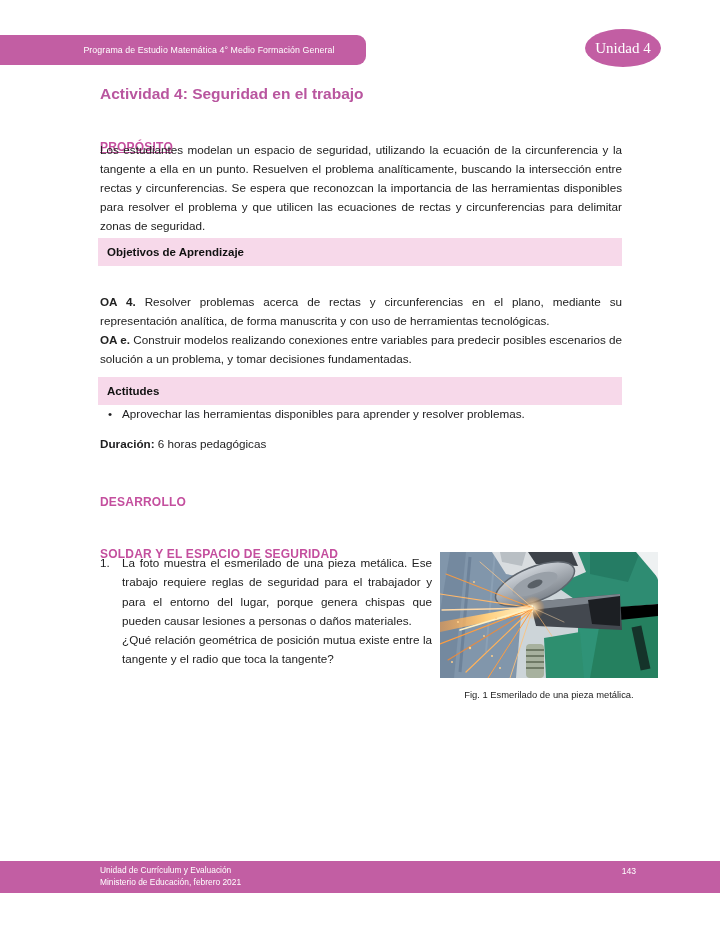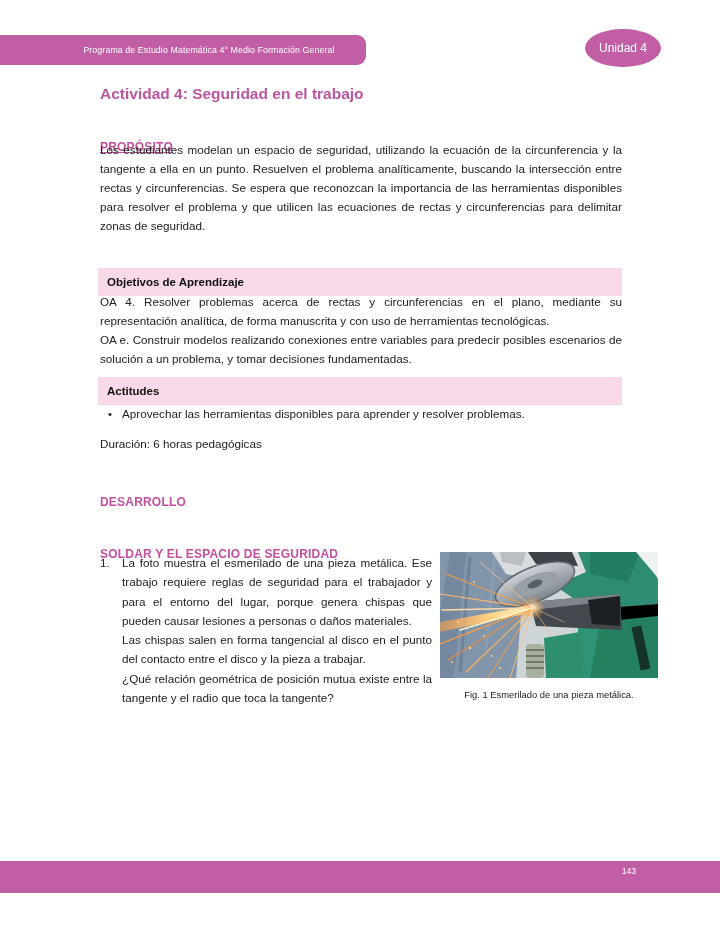--- a/index.html
+++ b/index.html
@@ -13,43 +13,43 @@
   .header-bar{
     left:0;top:35px;width:366px;height:30px;background:#c25ea3;
     border-radius:0 9px 9px 0;display:flex;align-items:center;justify-content:center;
     padding-left:52px;box-sizing:border-box;
   }
   .header-bar span{color:#ffffff;font-size:8.8px;letter-spacing:.1px;}
   .unit-pill{
     left:585px;top:29px;width:76px;height:38px;background:#c25ea3;border-radius:50%;
     display:flex;align-items:center;justify-content:center;
   }
-  .unit-pill span{color:#ffffff;font-size:12px;}
+  .unit-pill span{color:#ffffff;font-size:15px;font-family:Liberation Serif, serif;}
   
   .page-title{left:100px;top:85px;width:522px;font-size:15.5px;font-weight:bold;color:#b9569f;}
   .h-pink{font-size:12px;font-weight:bold;color:#c44f9e;letter-spacing:.2px;}
   .proposito-h{left:100px;top:140px;text-decoration:underline;}
   .desarrollo-h{left:100px;top:495px;}
   .soldar-h{left:100px;top:532px;margin-top:15px;}
   
   .bodytext{font-size:11.7px;line-height:18.9px;text-align:justify;color:#222;}
   .proposito-p{left:100px;top:141px;width:522px;}
   .section-bar{
     left:98px;width:524px;height:28px;background:#f7d9ea;
     display:flex;align-items:center;padding-left:9px;box-sizing:border-box;
   }
   .section-bar span{font-size:11.5px;font-weight:bold;color:#111;}
-  .oa-bar{top:268px;}
+  .oa-bar{top:238px;}
   .oa-p{left:100px;top:293px;width:522px;}
   .act-bar{top:377px;}
   .bullet-row{left:100px;top:405px;width:522px;display:flex;}
   .bullet-glyph{width:22px;padding-left:8px;box-sizing:border-box;font-size:11.7px;line-height:18.9px;}
   .bullet-text{flex:1;font-size:11.7px;line-height:18.9px;}
   .duracion{left:100px;top:437px;width:522px;font-size:11.7px;}
-  .bold{font-weight:normal;}
+  .bold{font-weight:bold;}
   
   .item1{left:100px;top:553px;width:332px;display:flex;}
   .item1-num{width:22px;font-size:11.7px;line-height:19.3px;}
   .item1-body{width:310px;}
   .item1-body div{font-size:11.7px;line-height:19.3px;text-align:justify;color:#222;}
   
   .figure{left:440px;top:552px;width:218px;}
   .photo{width:218px;height:126px;display:block;background:#cfd6da;}
   .fig-caption{width:218px;text-align:center;font-size:9.4px;color:#222;margin-top:11px;}
   
@@ -92,21 +92,20 @@
   <span class="bold">Duración:</span><span> 6 horas pedagógicas</span>
 </div>
 
 <div class="abs h-pink desarrollo-h">DESARROLLO</div>
 <div class="abs h-pink soldar-h">SOLDAR Y EL ESPACIO DE SEGURIDAD</div>
 
 <div class="abs item1">
   <div class="item1-num">1.</div>
   <div class="item1-body">
     <div>La foto muestra el esmerilado de una pieza metálica. Ese trabajo requiere reglas de seguridad para el trabajador y para el entorno del lugar, porque genera chispas que pueden causar lesiones a personas o daños materiales.</div>
-    <div>Las chispas salen en forma tangencial al disco en el punto del contacto entre el disco y la pieza a trabajar.</div>
     <div>¿Qué relación geométrica de posición mutua existe entre la tangente y el radio que toca la tangente?</div>
   </div>
 </div>
 
 <div class="abs figure">
   <svg class="photo" viewBox="0 0 218 126" xmlns="http://www.w3.org/2000/svg" aria-hidden="true">
     <defs>
       <linearGradient id="discGrad" x1="0" y1="0" x2="0" y2="1">
         <stop offset="0" stop-color="#cdd2d8"></stop>
           <stop offset="1" stop-color="#7e858d"></stop>
@@ -182,14 +181,18 @@
         <circle cx="12" cy="110" r="1"></circle>
         <circle cx="60" cy="116" r="1"></circle>
       <circle cx="34" cy="30" r="0.9"></circle>
         <circle cx="56" cy="66" r="1.1"></circle>
     </g>
   </svg>
   <div class="fig-caption">Fig. 1 Esmerilado de una pieza metálica.</div>
 </div>
 
 <div class="abs footer-bar">
+  <div class="footer-left">
+    <div>Unidad de Currículum y Evaluación</div>
+    <div>Ministerio de Educación, febrero 2021</div>
+  </div>
   <div class="footer-page">143</div>
 </div>
 
 </body></html>

